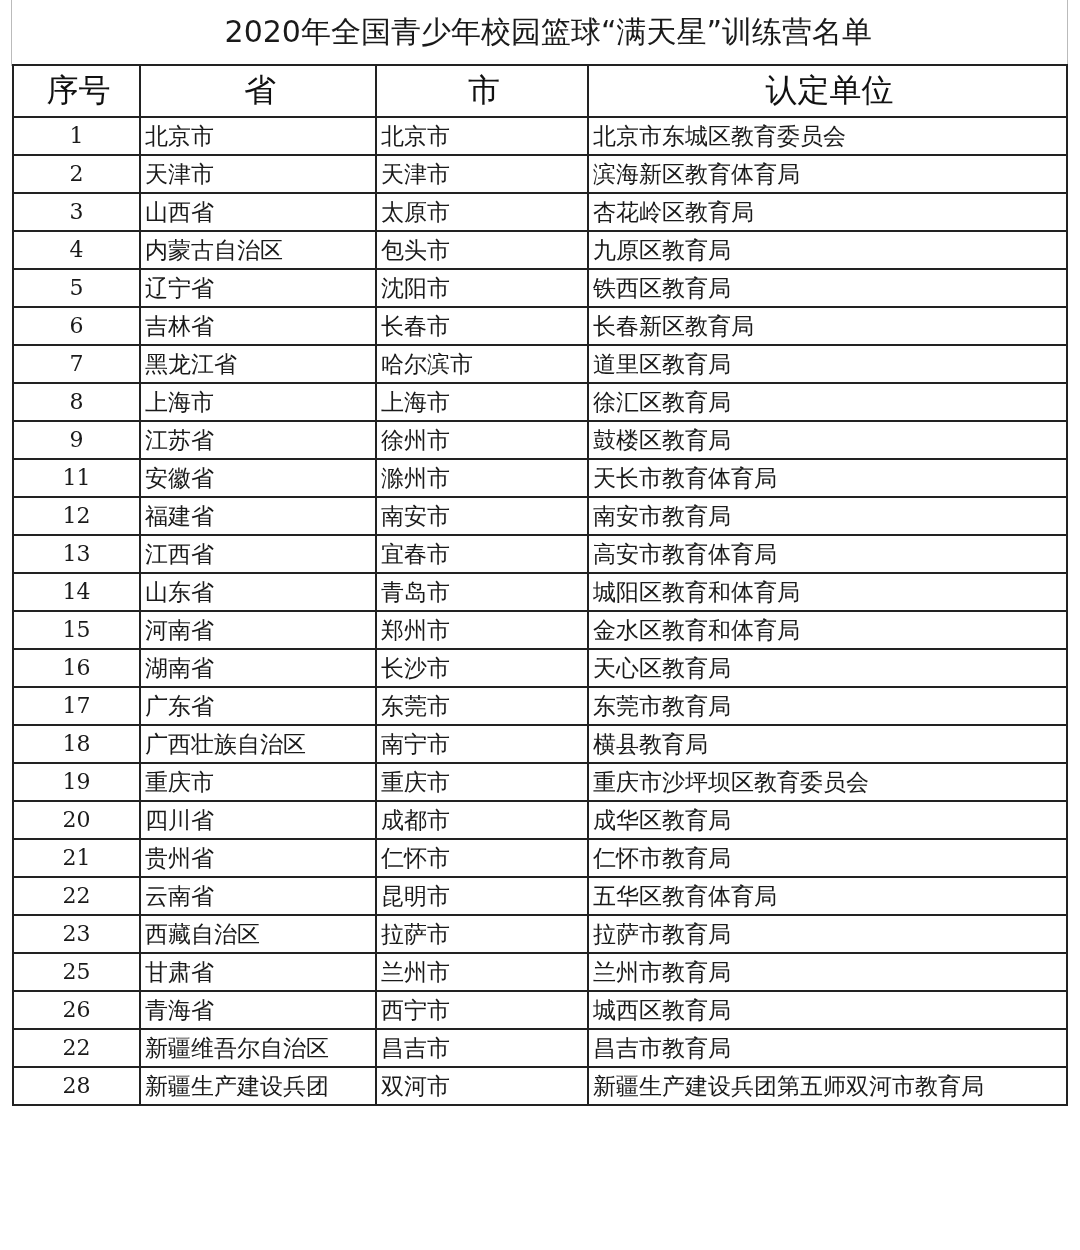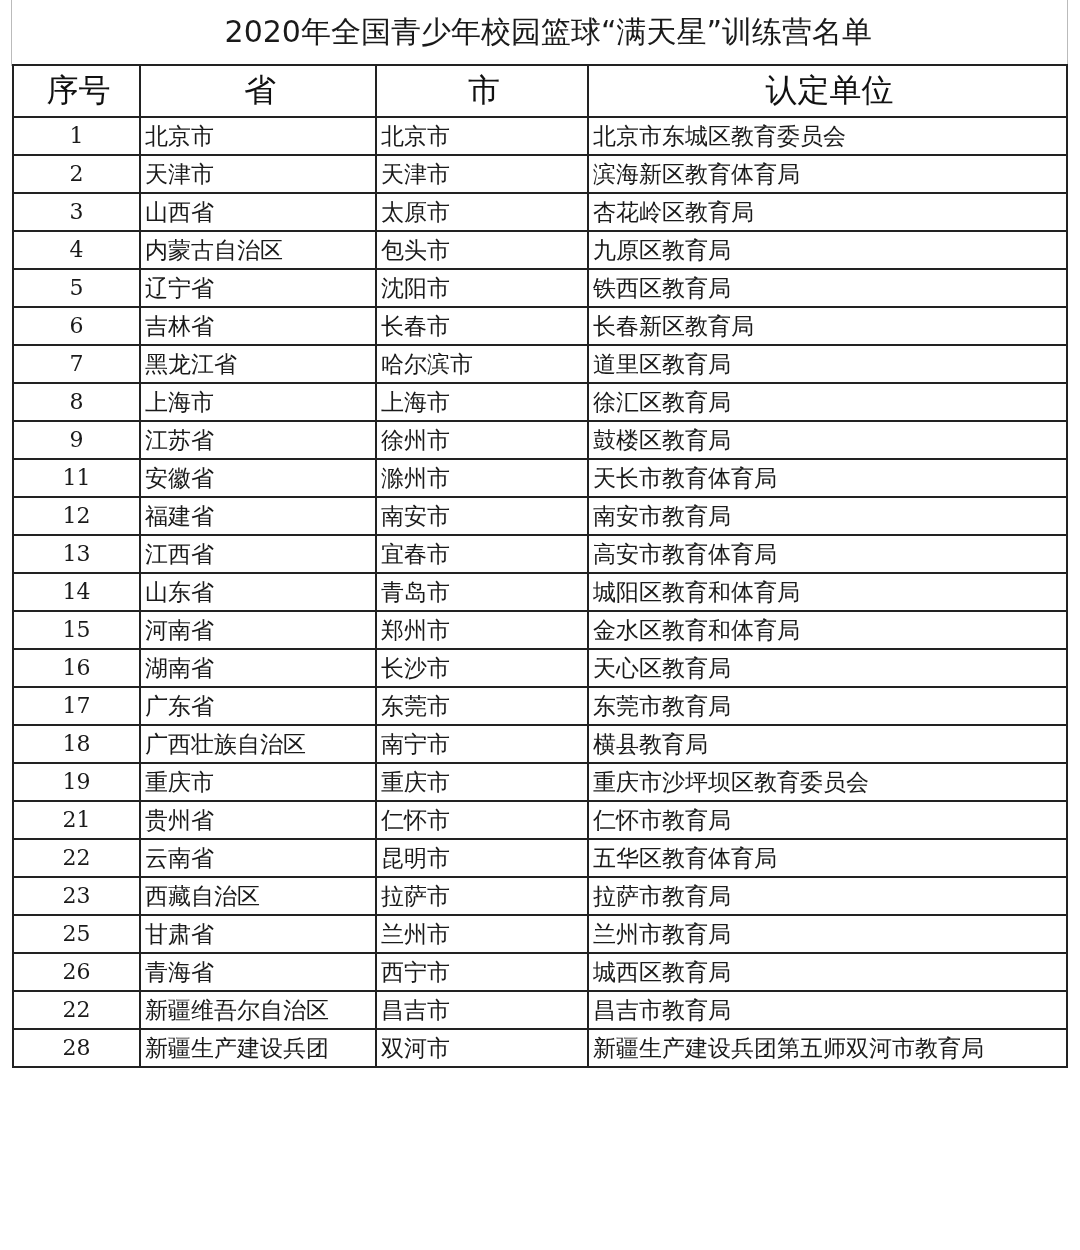--- a/index.html
+++ b/index.html
@@ -141,20 +141,26 @@
         <td>南宁市</td>
         <td>横县教育局</td>
       </tr>
       <tr>
         <td class="num">19</td>
         <td>重庆市</td>
         <td>重庆市</td>
         <td>重庆市沙坪坝区教育委员会</td>
       </tr>
       <tr>
+        <td class="num">20</td>
+        <td>四川省</td>
+        <td>成都市</td>
+        <td>成华区教育局</td>
+      </tr>
+      <tr>
         <td class="num">21</td>
         <td>贵州省</td>
         <td>仁怀市</td>
         <td>仁怀市教育局</td>
       </tr>
       <tr>
         <td class="num">22</td>
         <td>云南省</td>
         <td>昆明市</td>
         <td>五华区教育体育局</td>

